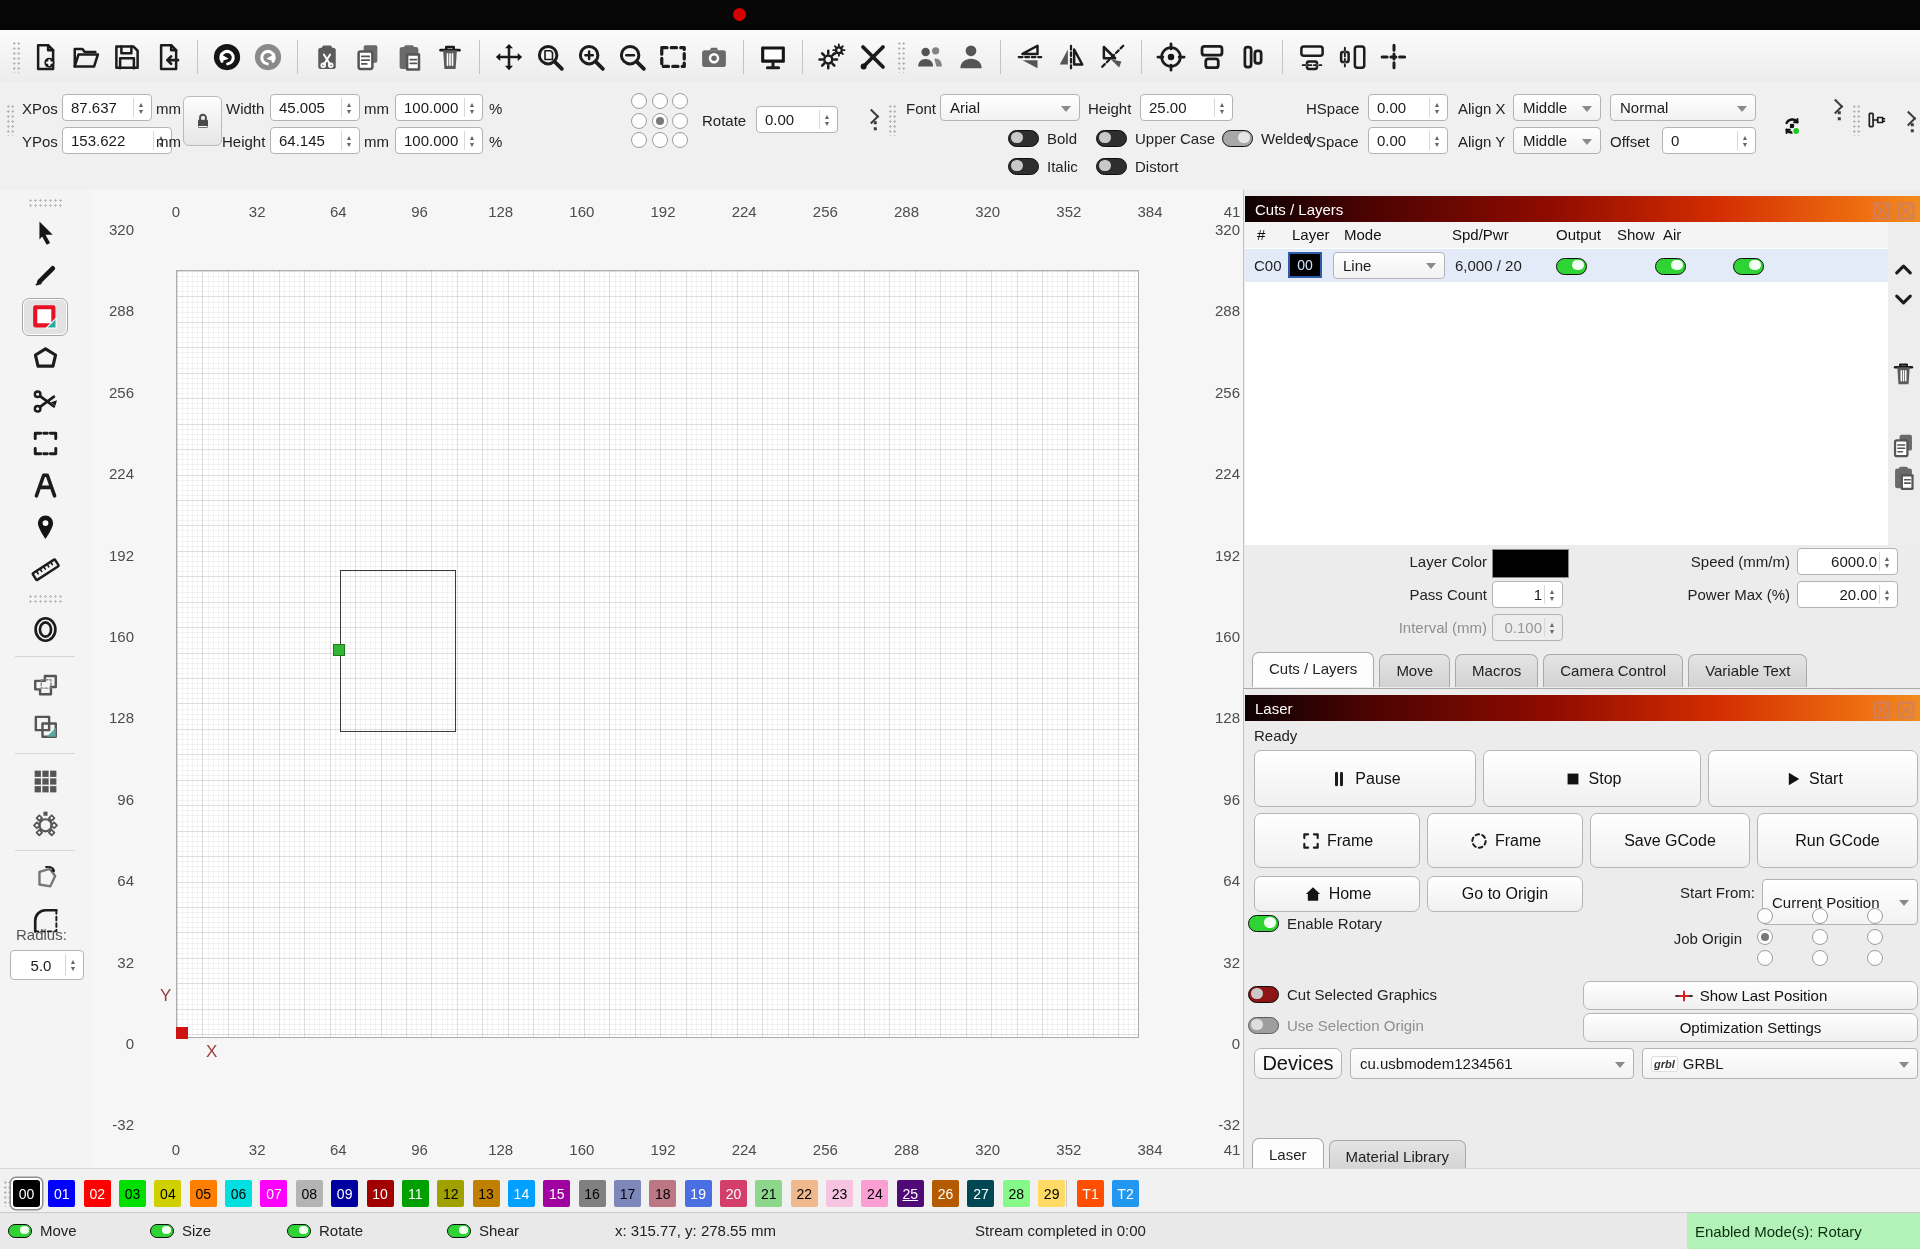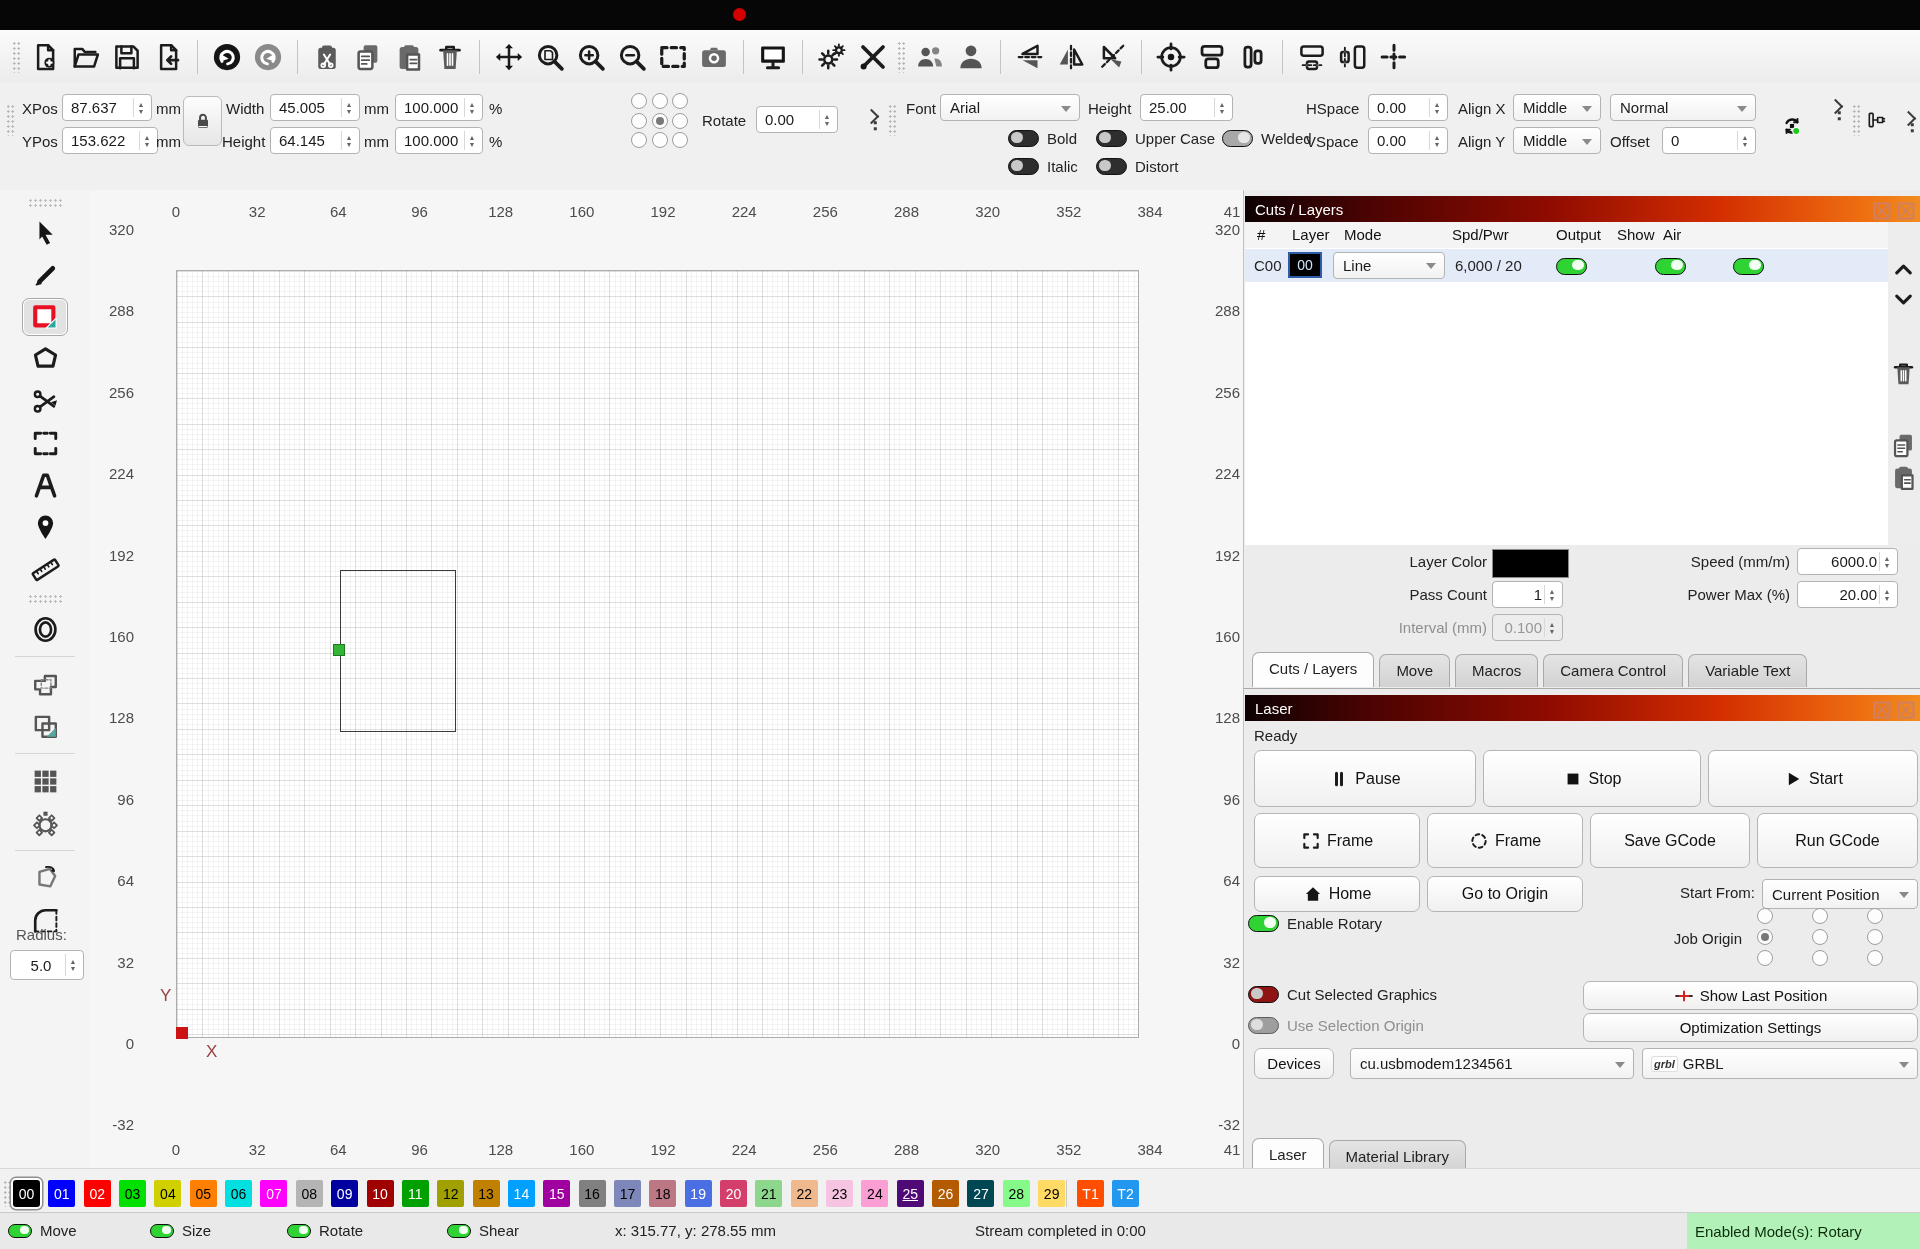--- a/index.html
+++ b/index.html
@@ -465,21 +465,21 @@
 
   
   <div class="abs handle" style="left:6px;top:104px"></div>
   <div class="lab" style="left:22px;top:100px">XPos</div>
   <div class="fld" style="left:62px;top:94px;width:90px">
     <span>87.637</span>
       <span class="spin"></span>
     </div>
   <div class="lab" style="left:156px;top:100px">mm</div>
   <div class="lab" style="left:22px;top:133px">YPos</div>
-  <div class="fld" style="left:62px;top:127px;width:96px">
+  <div class="fld" style="left:62px;top:127px;width:110px">
     <span>153.622</span>
       <span class="spin"></span>
     </div>
   <div class="lab" style="left:156px;top:133px">mm</div>
 
   <div class="abs lockbtn">
       <span style="display: inline-block; width: 20px; height: 20px;">
         <svg viewBox="0 0 24 24" style="width:100%;height:100%;display:block">
           <g fill="none" stroke="#1c1c1c" stroke-width="2" stroke-linecap="round" stroke-linejoin="round">
             <rect x="6" y="10.5" width="12" height="9.5" rx="1.5" fill="#4a4a4a" stroke="none"></rect>
@@ -1104,21 +1104,21 @@
             <path d="M3.5 12L12 4l8.5 8h-2.3v8H5.8v-8z" fill="#151515" stroke="none"></path>
           </g>
         </svg>
       </span>
       <span>Home</span>
     </div>
   <div class="btn" style="left:1427px;top:876px;width:156px;height:36px">
     <span>Go to Origin</span>
     </div>
   <div class="lab r" style="left:1635px;top:884px;width:120px">Start From:</div>
-  <div class="dd" style="left:1762px;top:879px;width:156px;height:30px">
+  <div class="dd" style="left:1762px;top:879px;width:156px;height:46px">
     <span>Current Position</span>
     </div>
 
   <div class="togrow" style="left:1248px;top:915px">
     <span class="tg on">
         <span class="k"></span>
       </span>
     <span class="lab" style="position:static">Enable Rotary</span>
     </div>
   <div class="lab r" style="left:1622px;top:930px;width:120px">Job Origin</div>
@@ -1154,21 +1154,21 @@
   <div class="togrow" style="left:1248px;top:1017px">
     <span class="tg dis">
         <span class="k"></span>
       </span>
     <span class="lab gray" style="position:static">Use Selection Origin</span>
     </div>
   <div class="btn" style="left:1583px;top:1013px;width:335px;height:29px;font-size:15px">
     <span>Optimization Settings</span>
     </div>
 
-  <div class="btn" style="left:1254px;top:1048px;width:80px;height:31px;font-size:15px">
+  <div class="btn" style="left:1254px;top:1048px;width:88px;height:31px;font-size:20px">
     <span>Devices</span>
     </div>
   <div class="dd" style="left:1350px;top:1048px;width:284px;height:31px">
     <span>cu.usbmodem1234561</span>
     </div>
   <div class="dd" style="left:1642px;top:1048px;width:276px;height:31px">
     <span class="grblchip">grbl</span>
     <span>GRBL</span>
     </div>
 

